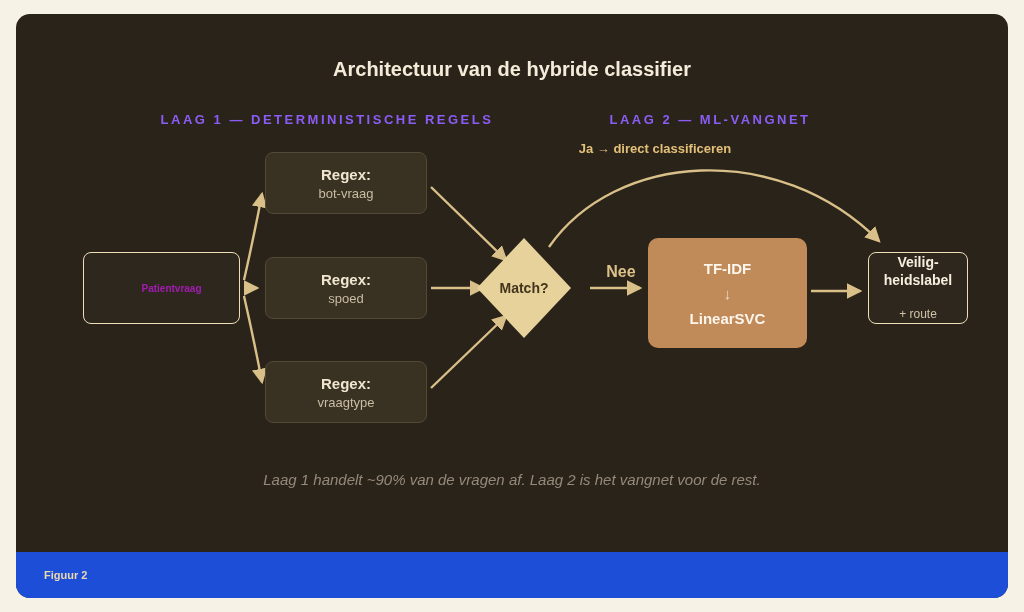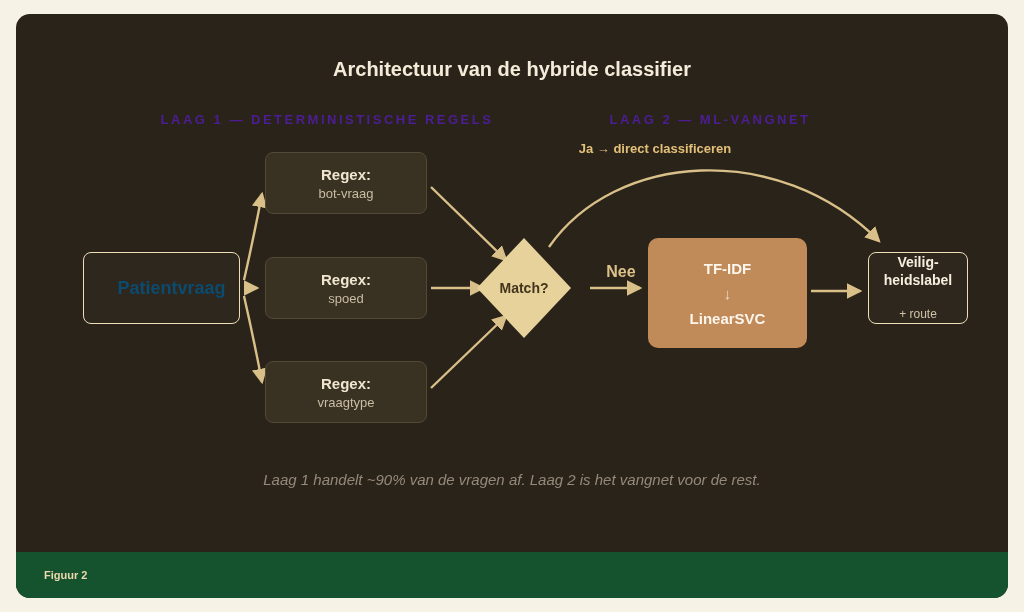--- a/index.html
+++ b/index.html
@@ -35,21 +35,21 @@
     font-weight: bold;
     color: #f4ecd9;
   }
   .section-label {
     position: absolute;
     top: 112px;
     text-align: center;
     font-size: 13px;
     font-weight: bold;
     letter-spacing: 2.5px;
-    color: #4c1d95;
+    color: #8b5cf6;
   }
   .section-laag1 { left: 127px; width: 400px; }
   .section-laag2 { left: 560px; width: 300px; }
   .ja-label {
     position: absolute;
     left: 545px; top: 141px; width: 220px;
     text-align: center;
     font-size: 13px;
     font-weight: bold;
     color: #e3c078;
@@ -60,21 +60,21 @@
     flex-direction: column;
     align-items: center;
     justify-content: center;
     border-radius: 8px;
   }
   .node-outlined {
     border: 1.5px solid #eedfb6;
     background: rgba(255,255,255,0.02);
   }
   .node-input { left: 83px; top: 252px; width: 157px; height: 72px; }
-  .node-input .node-main { font-size: 18px; font-weight: bold; color: #0c4a6e; margin-left: 20px; }
+  .node-input .node-main { font-size: 10px; font-weight: bold; color: #a21caf; margin-left: 20px; }
   .node-regex {
     left: 265px; width: 162px; height: 62px;
     background: #393122;
     border: 1px solid #544836;
     gap: 3px;
   }
   .node-regex1 { top: 152px; }
   .node-regex2 { top: 257px; }
   .node-regex3 { top: 361px; }
   .regex-title { font-size: 15px; font-weight: bold; color: #f0e6cf; text-align: right; }
@@ -114,21 +114,21 @@
     left: 0; top: 471px; width: 1024px;
     text-align: center;
     font-style: italic;
     font-size: 15px;
     color: #95897a;
   }
   .figure-strip {
     position: absolute;
     left: 16px; top: 552px;
     width: 992px; height: 46px;
-    background: #14532d;
+    background: #1d4ed8;
     border-radius: 0 0 14px 14px;
     display: flex;
     align-items: center;
     padding-left: 28px;
   }
   .figure-label {
     font-size: 11px;
     font-weight: bold;
     color: #ecd9ad;
     margin-right: 12px;

